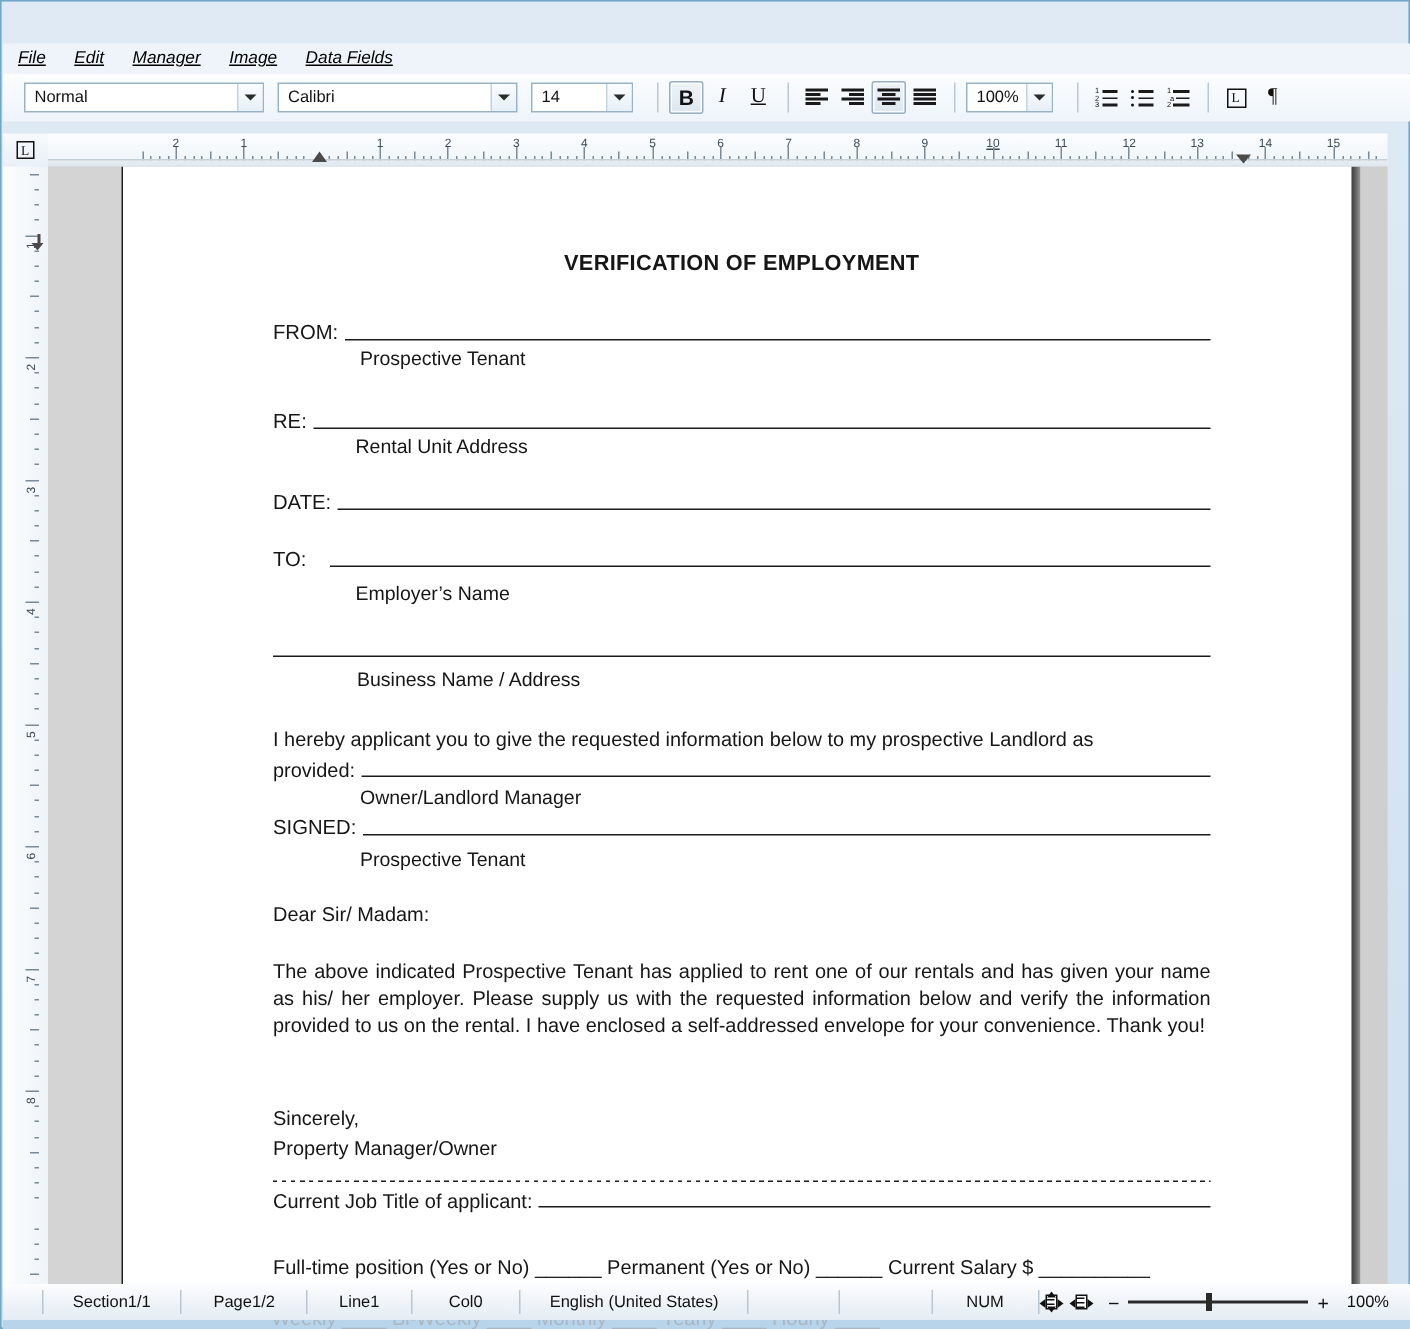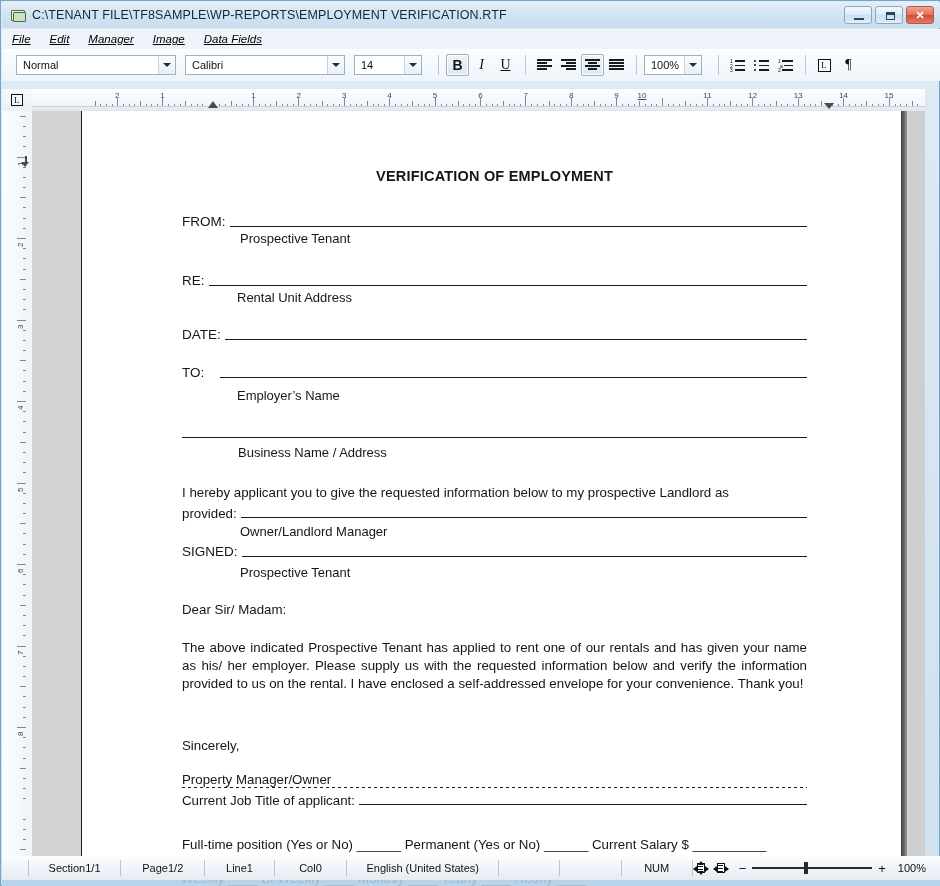--- a/index.html
+++ b/index.html
@@ -269,38 +269,20 @@
   .bottom-clip .ghost{
     position:absolute;left:179px;top:-9px;font-size:13.3px;color:#aab6c2;white-space:nowrap;
     font-family:"Liberation Sans",sans-serif;
   }
 </style>
 </head>
 <body>
 
 <div class="window">
 
-  <div class="titlebar">
-    <div class="title-icon">
-      <div class="f1"></div>
-        <div class="f2"></div>
-    </div>
-    <div class="title-text">C:\TENANT FILE\TF8SAMPLE\WP-REPORTS\EMPLOYMENT VERIFICATION.RTF</div>
-    <div class="win-btns">
-      <div class="win-btn">
-          <span class="min-glyph"></span>
-        </div>
-      <div class="win-btn">
-          <span class="max-glyph"></span>
-        </div>
-      <div class="win-btn close">
-          <span class="g">✕</span>
-        </div>
-    </div>
-  </div>
 
   <div class="menubar">
     <div class="menu-item"><u>File</u></div>
     <div class="menu-item"><u>Edit</u></div>
     <div class="menu-item"><u>Manager</u></div>
     <div class="menu-item"><u>Image</u></div>
     <div class="menu-item"><u>Data Fields</u></div>
   </div>
 
   <div class="toolbar">
@@ -446,21 +428,21 @@
         <div class="num" style="left: 403px;">5</div>
         <div class="tick" style="left: 402.5px; height: 9px;"></div>
         <div class="num" style="left: 448.4px;">6</div>
         <div class="tick" style="left: 447.9px; height: 9px;"></div>
         <div class="num" style="left: 493.8px;">7</div>
         <div class="tick" style="left: 493.3px; height: 9px;"></div>
         <div class="num" style="left: 539.2px;">8</div>
         <div class="tick" style="left: 538.7px; height: 9px;"></div>
         <div class="num" style="left: 584.6px;">9</div>
         <div class="tick" style="left: 584.1px; height: 9px;"></div>
-        <div class="num" style="left: 610px; text-decoration: underline;">10</div>
+        <div class="num" style="left: 630px; text-decoration: underline;">10</div>
         <div class="tick" style="left: 629.5px; height: 9px;"></div>
         <div class="num" style="left: 675.4px;">11</div>
         <div class="tick" style="left: 674.9px; height: 9px;"></div>
         <div class="num" style="left: 720.8px;">12</div>
         <div class="tick" style="left: 720.3px; height: 9px;"></div>
         <div class="num" style="left: 766.2px;">13</div>
         <div class="tick" style="left: 765.7px; height: 9px;"></div>
         <div class="num" style="left: 811.6px;">14</div>
         <div class="tick" style="left: 811.1px; height: 9px;"></div>
         <div class="num" style="left: 857px;">15</div>
@@ -730,21 +712,21 @@
           <span class="lab">SIGNED:</span>
           <span class="rule" style="flex:1"></span>
         </div>
         <div class="cap" style="left:58px;top:455px">Prospective Tenant</div>
 
         <div class="inlinefield" style="left:0;top:492px">Dear Sir/ Madam:</div>
 
         <div class="para" style="left:0;top:528px;width:625px">The above indicated Prospective Tenant has applied to rent one of our rentals and has given your name as his/ her employer. Please supply us with the requested information below and verify the information provided to us on the rental.  I have enclosed a self-addressed envelope for your convenience.  Thank you!</div>
 
         <div class="inlinefield" style="left:0;top:628px">Sincerely,</div>
-        <div class="inlinefield" style="left:0;top:662px">Property Manager/Owner</div>
+        <div class="inlinefield" style="left:0;top:648px">Property Manager/Owner</div>
 
         <div class="dashline" style="left:0;top:676px;width:625px"></div>
 
         <div class="fl" style="left:0;top:683px;width:625px">
           <span class="lab" style="font-size:13.3px">Current Job Title of applicant:</span>
           <span class="rule" style="flex:1"></span>
         </div>
 
         <div class="inlinefield" style="left:0;top:727px">
           <span>Full-time position (Yes or No)</span>

